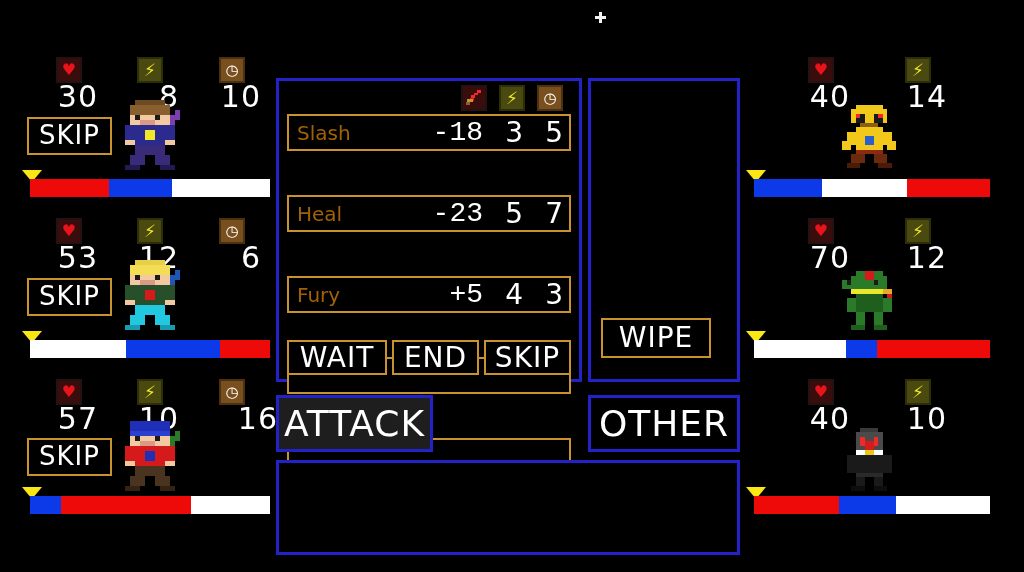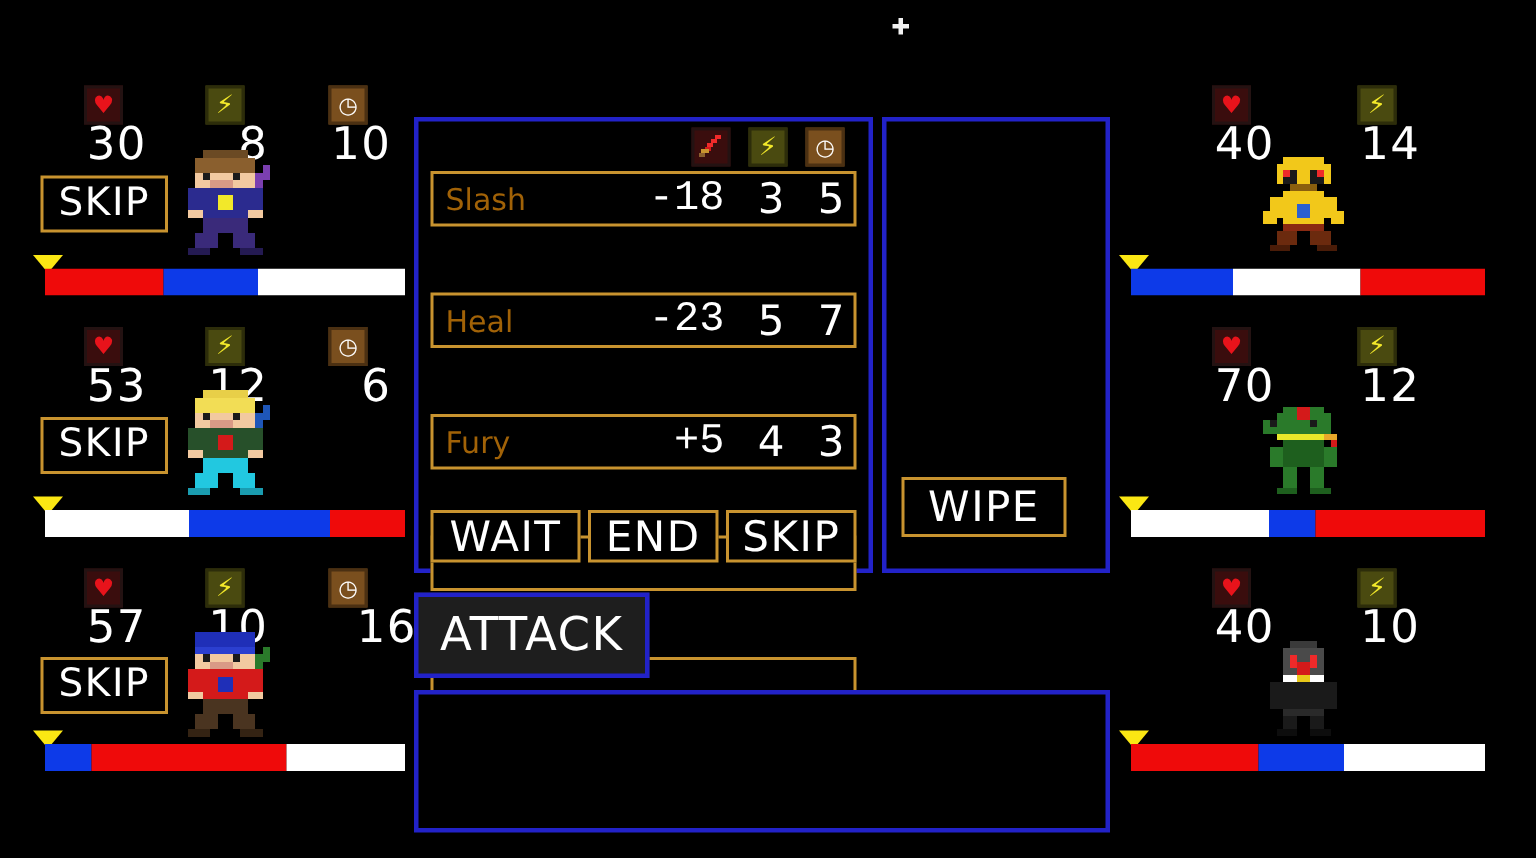--- a/index.html
+++ b/index.html
@@ -161,21 +161,21 @@
     justify-content: center;
     letter-spacing: 1px;
   }
 
   
   .tab {
     box-sizing: border-box;
     border: 3px solid #2222c8;
     background: #000000;
     color: #ffffff;
-    font-size: 31px;
+    font-size: 36px;
     line-height: 33px;
     display: flex;
     align-items: center;
     justify-content: center;
     letter-spacing: 1px;
   }
   .tab.selected { background: #1e1e1e; }
 </style>
 </head>
 <body>
@@ -403,20 +403,21 @@
     <div class="abs gold-btn" style="left:8px; top:259px; width:100px; height:35px;">WAIT</div>
     <div class="abs gold-btn" style="left:113px; top:259px; width:87px; height:35px;">END</div>
     <div class="abs gold-btn" style="left:205px; top:259px; width:87px; height:35px;">SKIP</div>
   </div>
 
   <div class="abs panel" style="left:588px; top:78px; width:152px; height:304px;">
     <div class="abs gold-btn" style="left:10px; top:237px; width:110px; height:40px;">WIPE</div>
   </div>
 
   <div class="abs tab selected" style="left:276px; top:395px; width:157px; height:57px;">ATTACK</div>
+  <div class="abs tab" style="left:588px; top:395px; width:152px; height:57px;">OTHER</div>
 
   <div class="abs panel" style="left:276px; top:460px; width:464px; height:95px;">
     <div class="abs" style="left:10px; top:8px; right:10px; font-size:26px; color:#ffffff;"></div>
   </div>
 
   <div class="abs" style="left:808px; top:57px;">
     <div class="stat-icon icon-hp">
       <span class="glyph glyph-heart">♥</span>
     </div>
   </div>

